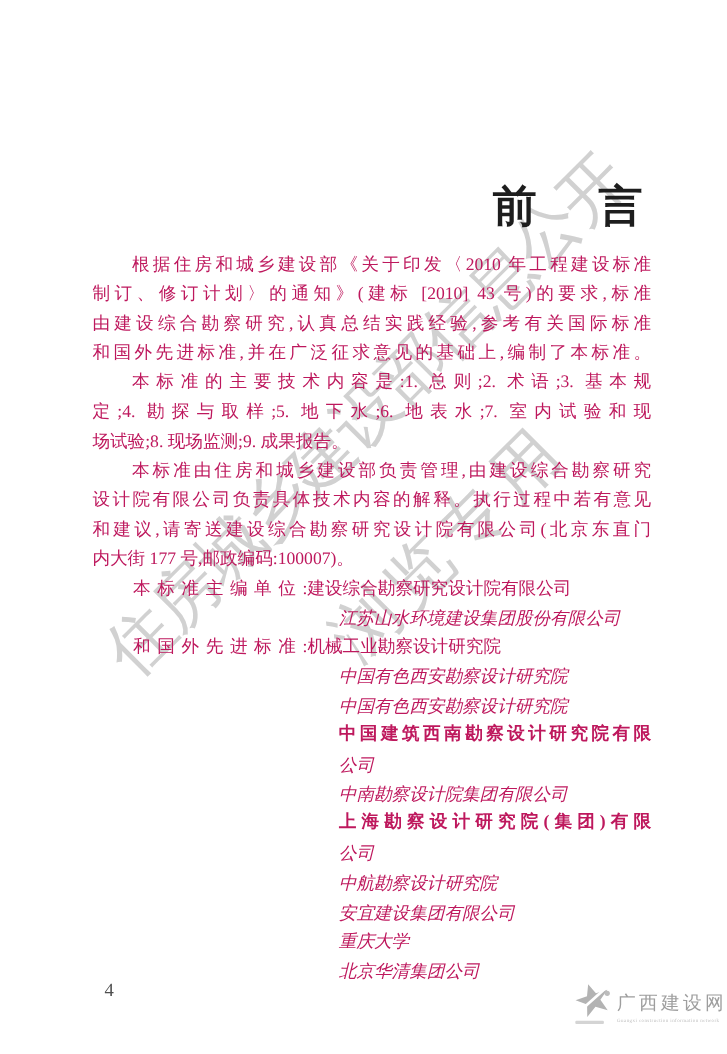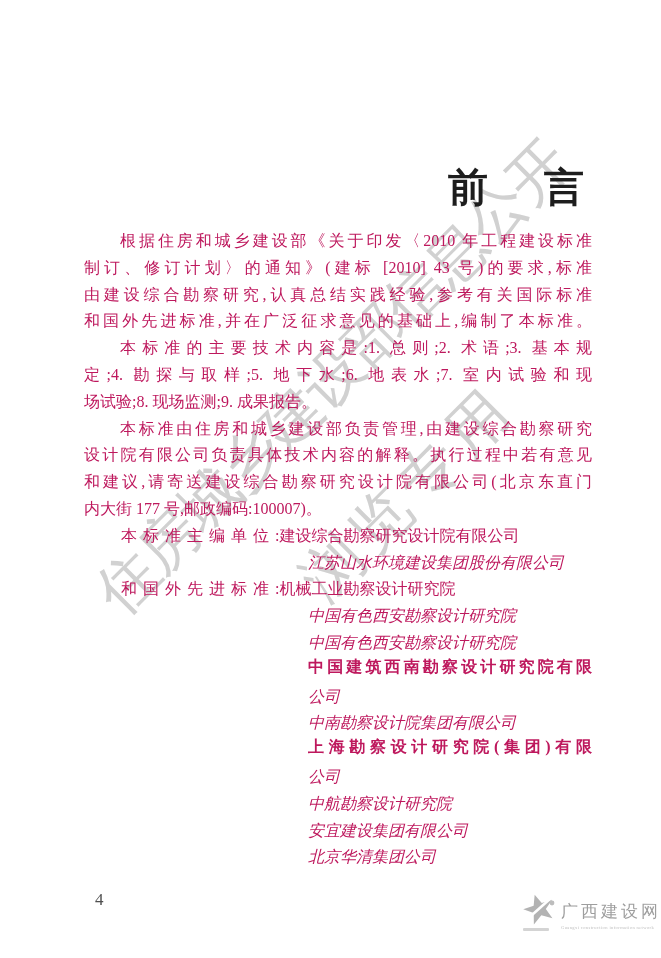--- a/index.html
+++ b/index.html
@@ -74,20 +74,21 @@
   </div>
   <div class="line org-cont">中国有色西安勘察设计研究院</div>
   <div class="line org-cont">中国有色西安勘察设计研究院</div>
   <div class="org-fill">中国建筑西南勘察设计研究院有限</div>
   <div class="line org-cont">公司</div>
   <div class="line org-cont">中南勘察设计院集团有限公司</div>
   <div class="org-fill">上海勘察设计研究院(集团)有限</div>
   <div class="line org-cont">公司</div>
   <div class="line org-cont">中航勘察设计研究院</div>
   <div class="line org-cont">安宜建设集团有限公司</div>
+  <div class="line org-cont">重庆大学</div>
   <div class="line org-cont">北京华清集团公司</div>
 </div>
 
 <div class="page-num">4</div>
 
 <div class="logo">
   <div class="logo-star">
     <svg width="40" height="44" viewBox="0 0 40 44" aria-hidden="true">
       <path d="M20 3 L24.2 13 L35 13.2 L26.2 20 L29.6 31 L20 24.6 L10 31.2 L13.4 20.2 L4.6 13.4 L15.6 13.2 Z" fill="#b3b3b3" transform="rotate(-18 20 17)"></path>
       <path d="M4 32 L32 7" stroke="#ffffff" stroke-width="2.6" fill="none"></path>

